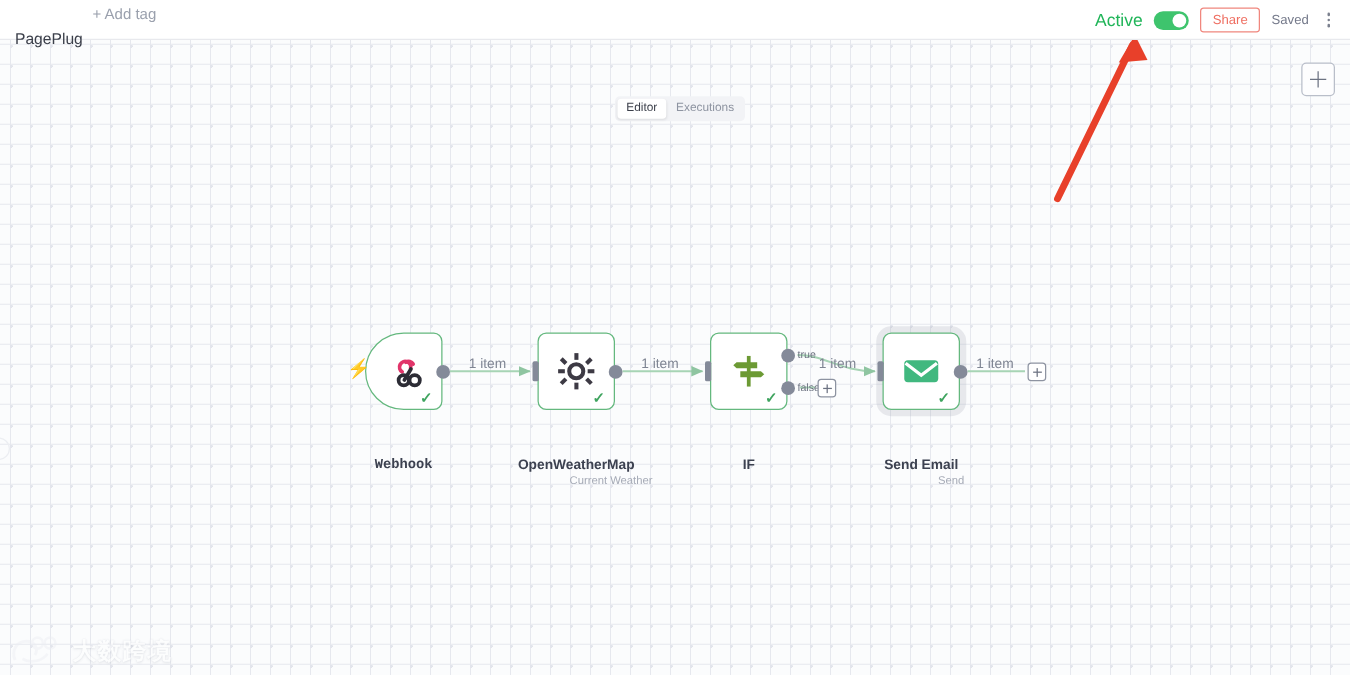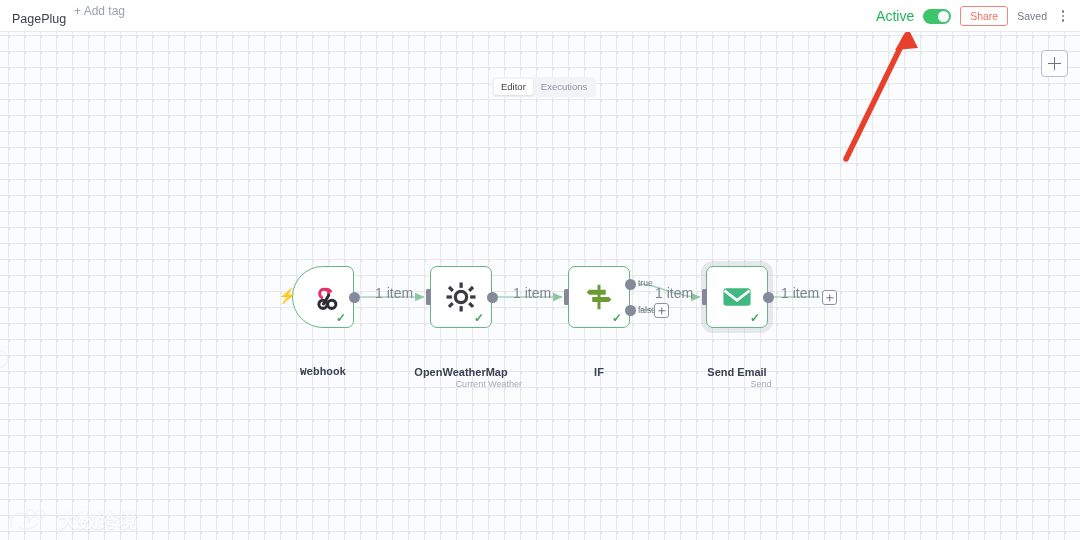--- a/index.html
+++ b/index.html
@@ -26,21 +26,21 @@
     top: 0; left: 0;
     width: 1080px;
     height: 32px;
     background: #ffffff;
     border-bottom: 1px solid #e8e9ed;
     z-index: 40;
   }
 
   .wf-title {
     position: absolute;
-    left: 12px; top: 12px;
+    left: 12px; top: 24px;
     font-size: 12.5px;
     color: #3b3f4a;
   }
 
   .add-tag {
     position: absolute;
     left: 74px; top: 4px;
     font-size: 12px;
     color: #9aa0ad;
     cursor: pointer;
@@ -239,21 +239,21 @@
   .in-bar {
     position: absolute;
     width: 5px; height: 16px;
     border-radius: 1.5px;
     background: #848a99;
     z-index: 14;
   }
 
   .conn-label {
     position: absolute;
-    font-size: 14px;
+    font-size: 11px;
     color: #7f8593;
     white-space: nowrap;
     z-index: 15;
   }
   .branch-label {
     position: absolute;
     font-size: 8.5px;
     color: #6c7280;
     white-space: nowrap;
     z-index: 16;

